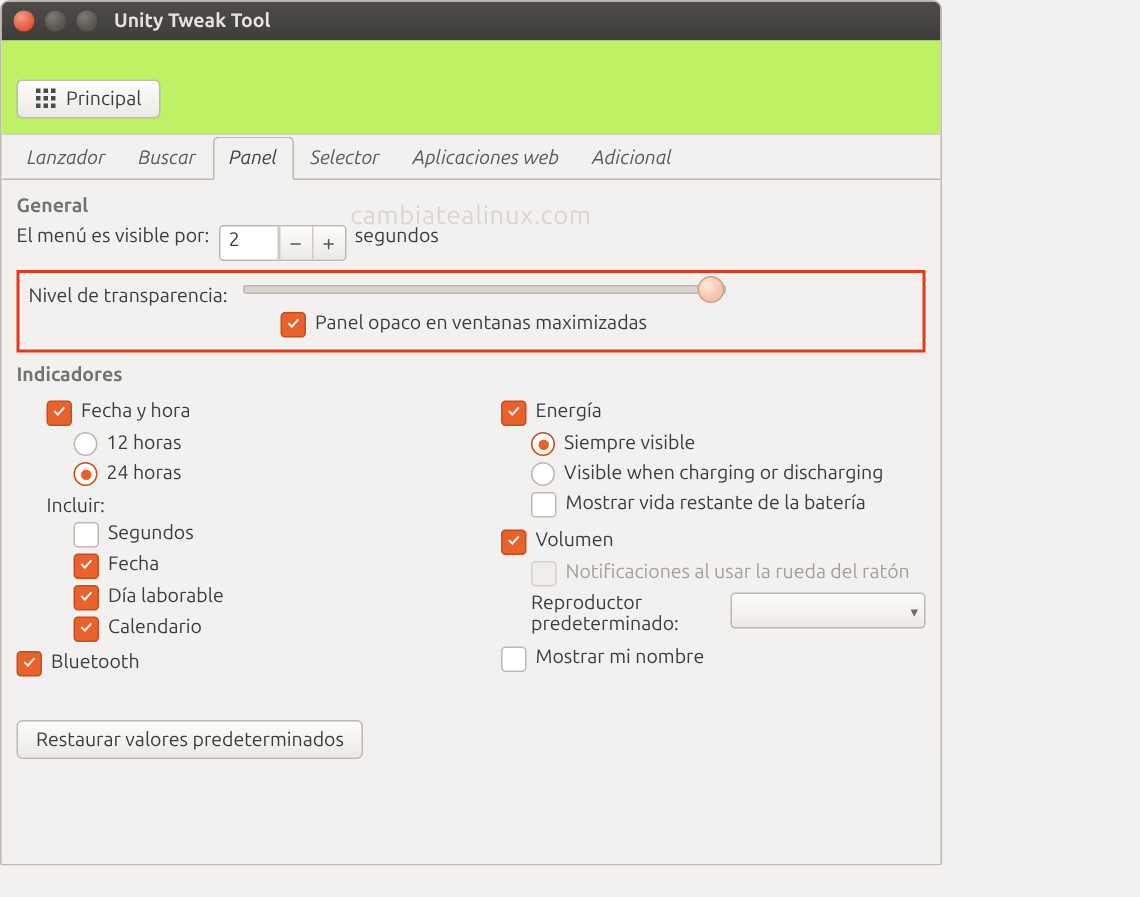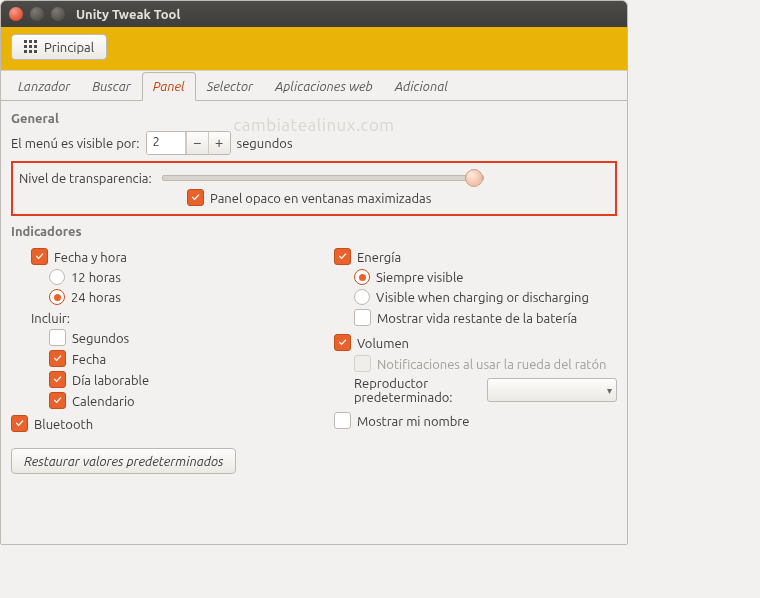--- a/index.html
+++ b/index.html
@@ -36,23 +36,23 @@
   .tb-close { background: radial-gradient(circle at 35% 30%, #f49b8f, #e45e3c 60%, #c0392b); }
   .tb-min,.tb-max { background: radial-gradient(circle at 35% 30%, #7d7a73, #5a5851 60%, #4a4843); }
   .titlebar .title {
     color: #e6e3dd;
     font-weight: 600;
     font-size: 13px;
     margin-left: 4px;
   }
   
   .toolbar {
-    padding: 4px 10px 10px 10px;
+    padding: 24px 10px 10px 10px;
     border-bottom: 1px solid #d4d0c8;
-    background: #eab308;
+    background: #bef264;
   }
   .btn {
     display: inline-flex;
     align-items: center;
     gap: 6px;
     padding: 5px 12px;
     background: linear-gradient(to bottom,#fdfdfc,#ece9e4);
     border: 1px solid #bdb8b1;
     border-radius: 4px;
     cursor: pointer;
@@ -77,30 +77,30 @@
     top:1px;
     border:1px solid transparent;
     border-bottom:none;
     font-style:italic;
   }
   .tab.active {
     background:#f2f1f0;
     border:1px solid #bdb8b1;
     border-bottom:1px solid #f2f1f0;
     border-radius:4px 4px 0 0;
-    color:#c2410c;
+    color:#404040;
   }
   
   .content { padding: 6px 10px 70px 10px; position:relative;}
   .section-title {
     font-weight:700;
     color:#747370;
     margin:4px 0 6px 0;
   }
-  .row { display:flex; align-items:center; gap:6px; margin:4px 0; }
+  .row { display:flex; align-items:flex-start; gap:6px; margin:4px 0; }
   .stepper {
     display:inline-flex;
     border:1px solid #bdb8b1;
     border-radius:3px;
     overflow:hidden;
     height:22px;
   }
   .stepper .val {
     width:26px; text-align:left; padding:2px 6px; background:#fff; border-right:1px solid #cfcac2;
   }
@@ -158,22 +158,21 @@
     height:22px;min-width:120px;justify-content:flex-end;padding:0 4px;
   }
   .combo .arrow{font-size:10px;color:#6a6a6a;}
   .watermark {
     position:absolute;
     left:50%;top:14px;transform:translateX(-50%);
     color:#d9d6d0;font-size:17px;letter-spacing:0.5px;
     pointer-events:none;
   }
   .restore-btn {
-    margin-top:12px;
-    font-style:italic;
+    margin-top:25px;
   }
 </style>
 </head>
 <body>
 
 <div class="window">
 
   <div class="titlebar">
     <span class="tb-btn tb-close"></span>
     <span class="tb-btn tb-min"></span>

